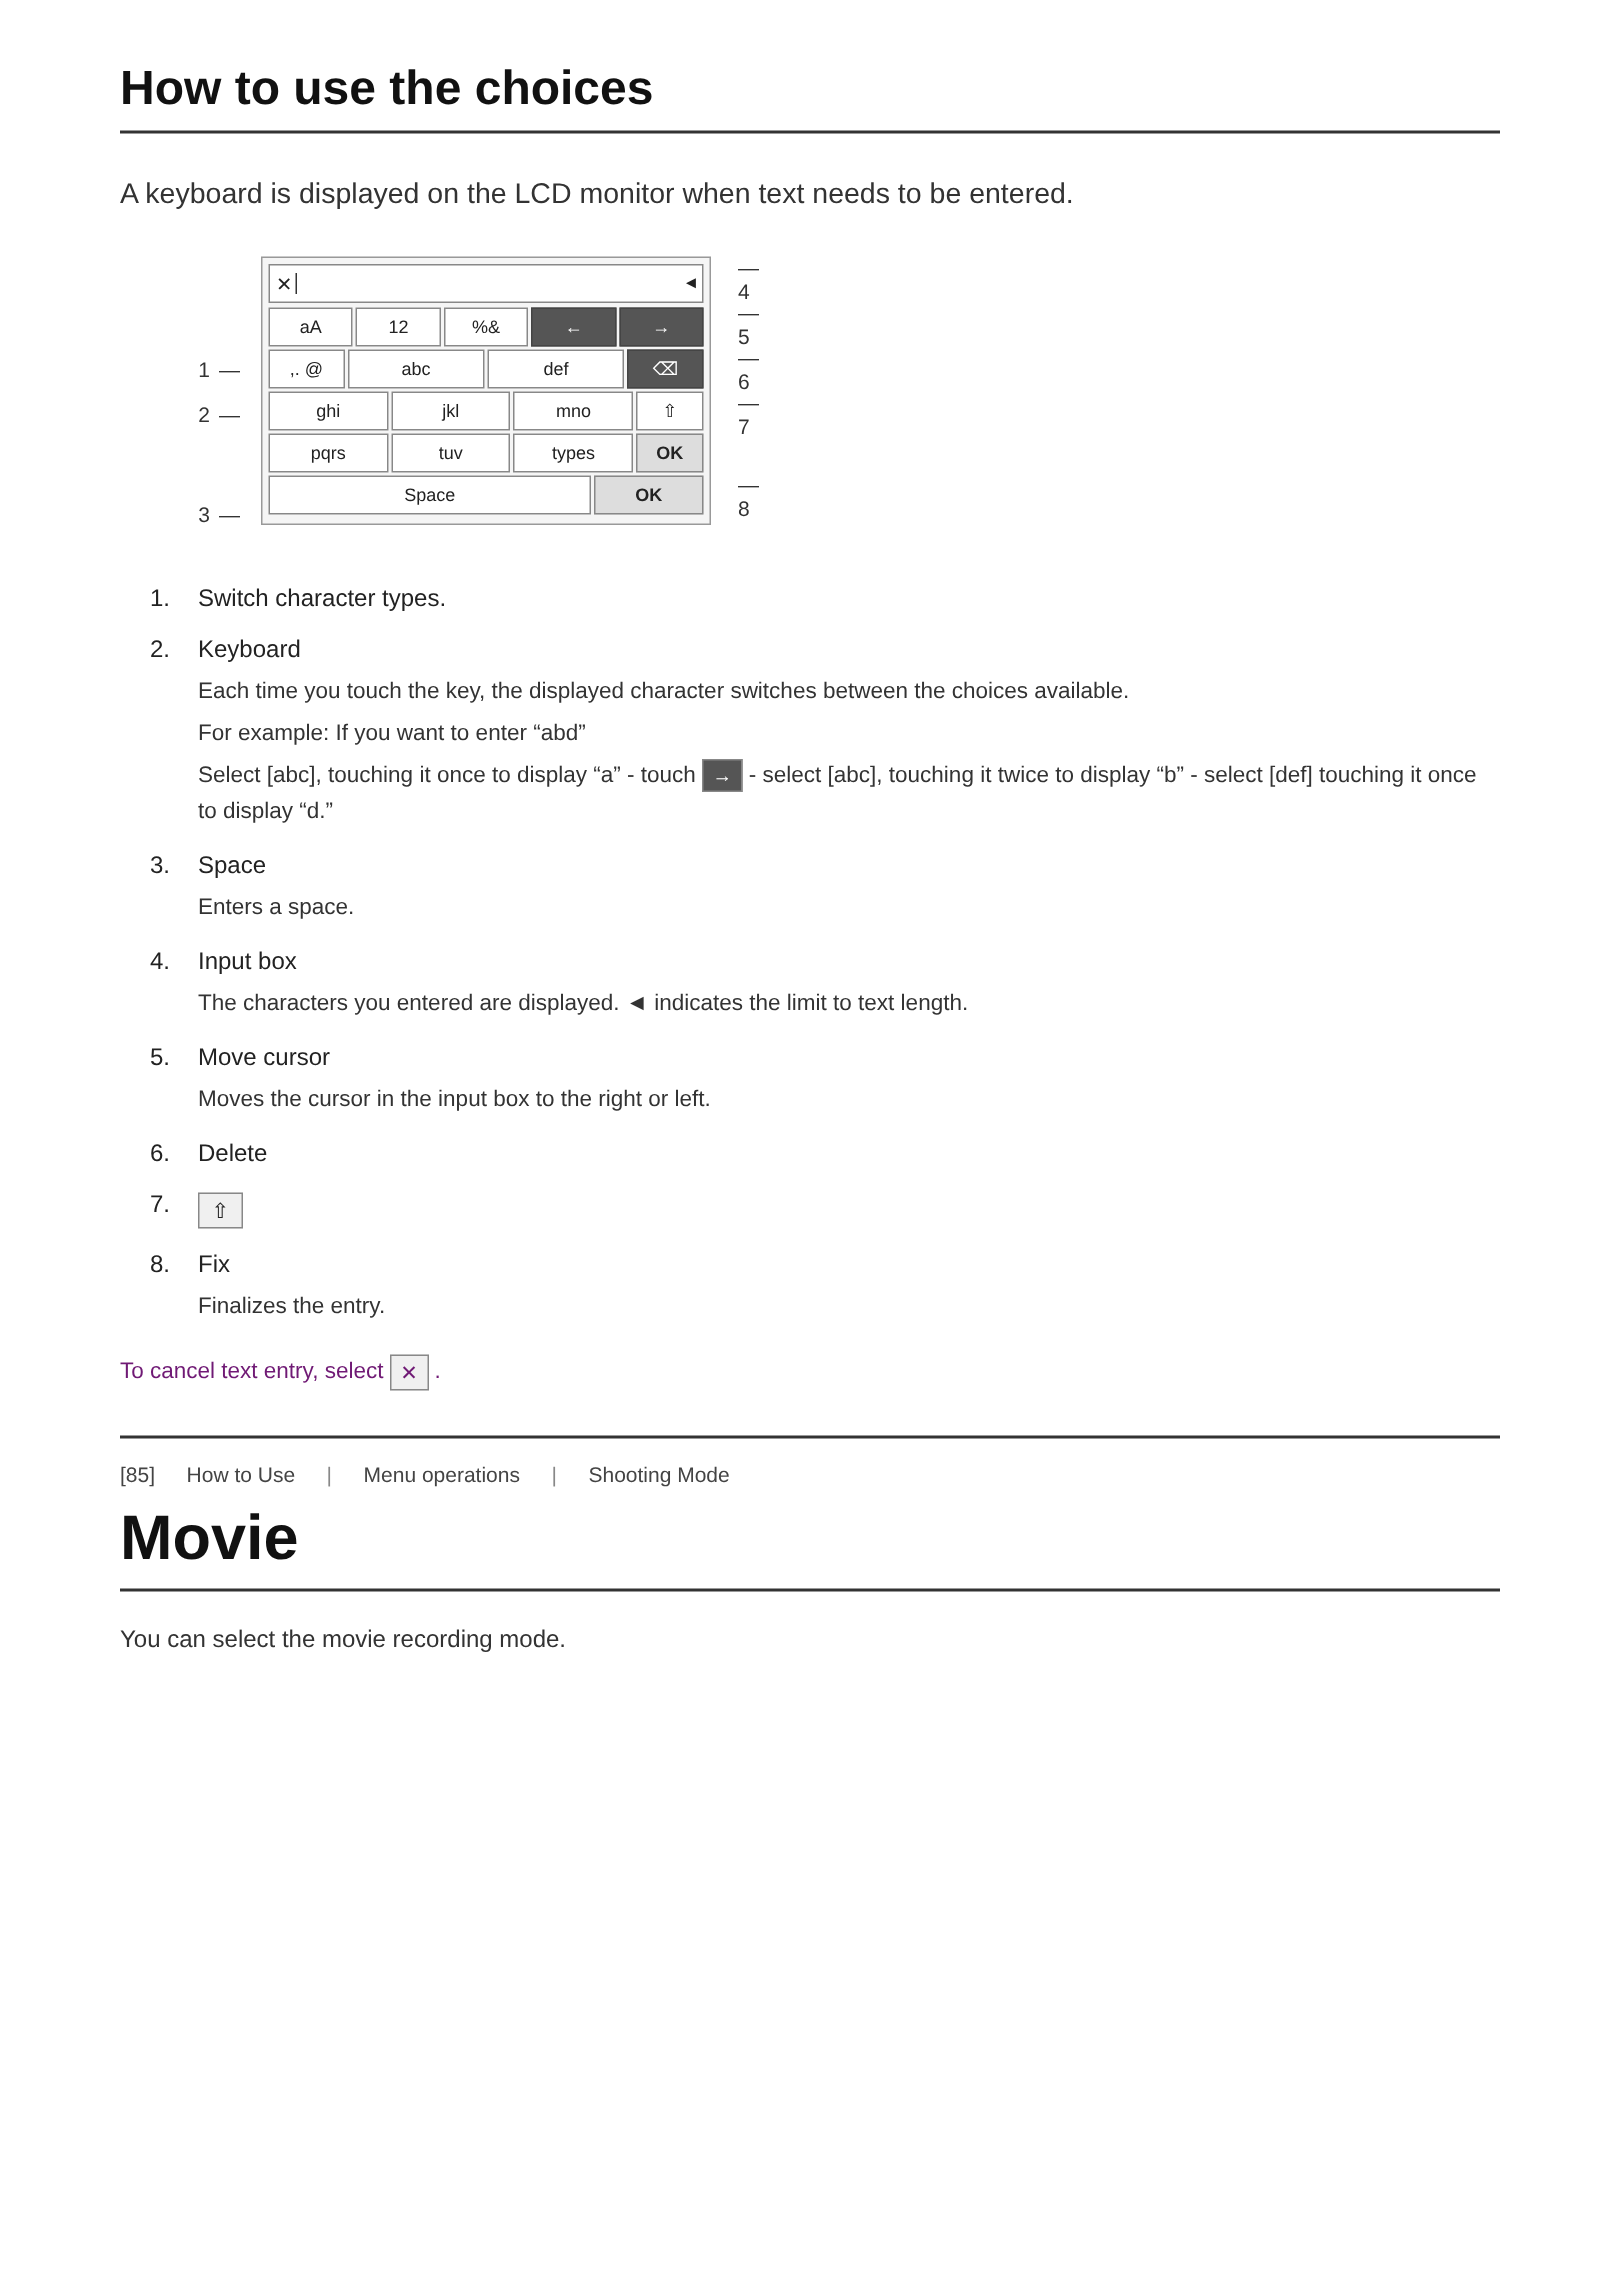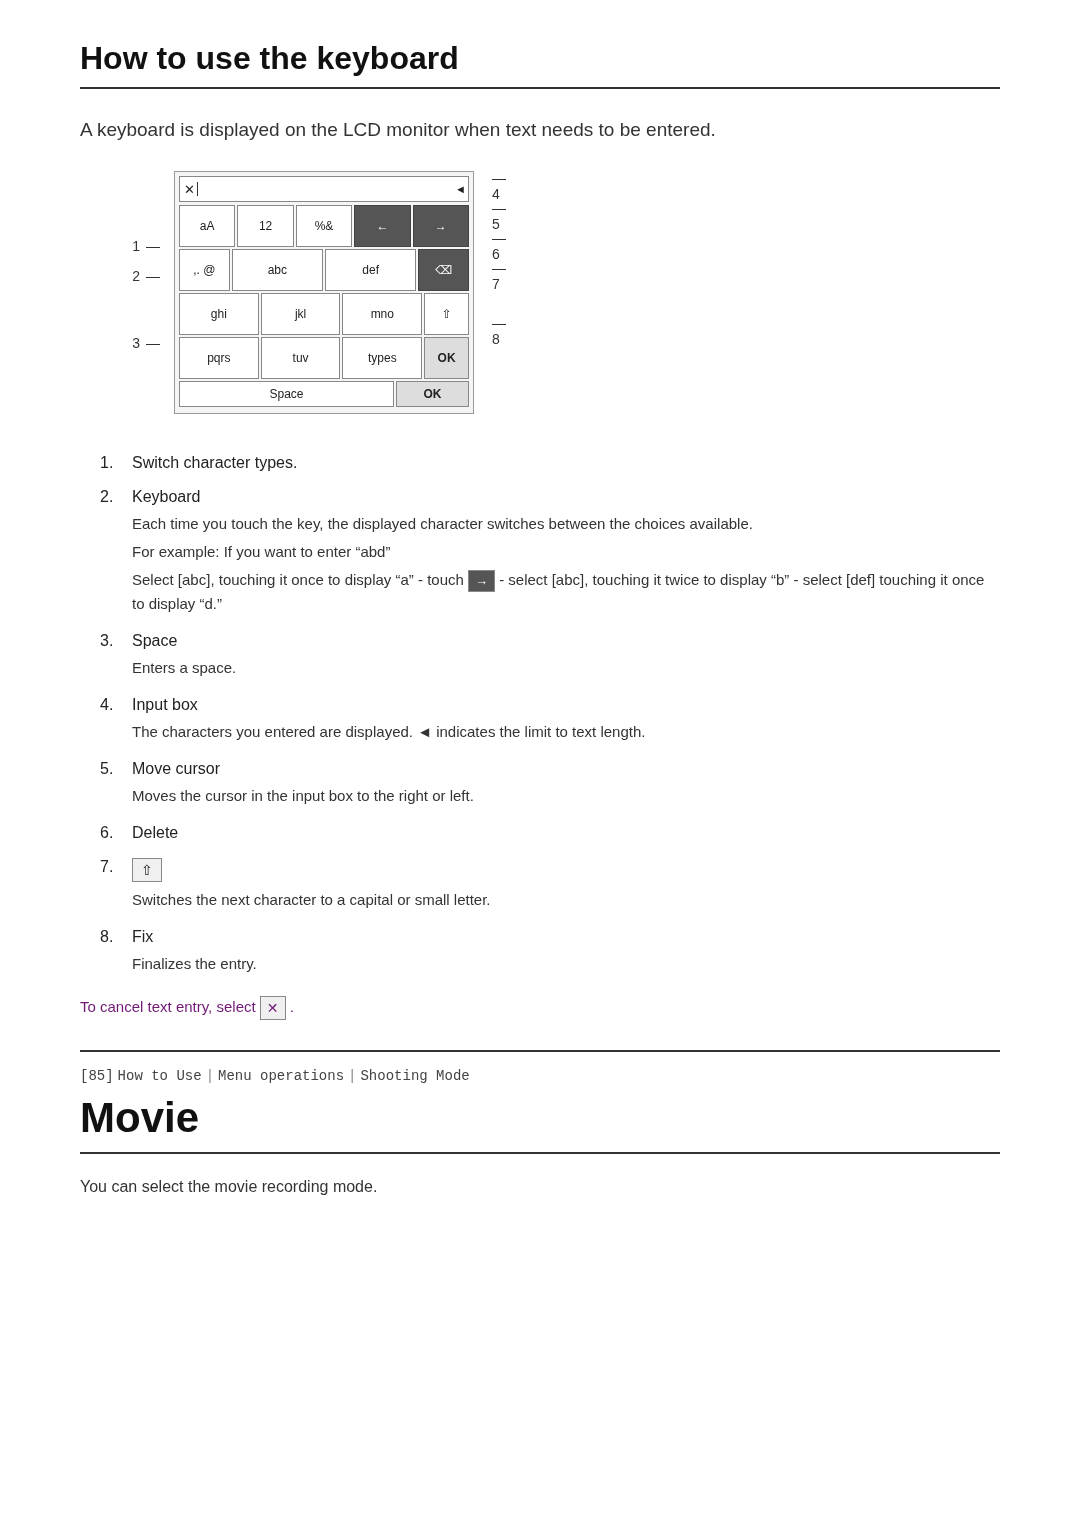--- a/index.html
+++ b/index.html
@@ -129,21 +129,21 @@
       gap: 2px;
       margin-bottom: 2px;
     }
 
     .kb-key {
       border: 1px solid #888;
       background: #fff;
       font-size: 12px;
       text-align: center;
       padding: 2px 4px;
-      height: 42px;
+      height: 26px;
       display: flex;
       align-items: center;
       justify-content: center;
       min-width: 28px;
       cursor: default;
       color: #222;
     }
 
     .kb-key-wide {
       flex: 2;
@@ -248,23 +248,22 @@
       border-top: 2px solid #333;
       margin-top: 30px;
       margin-bottom: 16px;
     }
 
     .breadcrumb {
       font-size: 14px;
       color: #444;
       margin-bottom: 10px;
       display: flex;
-      gap: 4px;
+      gap: 21px;
       align-items: flex-end;
-      font-family: Liberation Mono, monospace;
     }
 
     .breadcrumb-sep {
       color: #888;
     }
 
     .section-title {
       font-size: 42px;
       font-weight: bold;
       margin-bottom: 10px;
@@ -306,21 +305,21 @@
       font-size: 14px;
     }
 
     .right-labels-wrapper {
       margin-top: 0;
     }
   </style>
 </head>
 <body>
 
-<h1 class="page-title">How to use the keyboard</h1>
+<h1 class="page-title">How to use the choices</h1>
 <hr class="top-divider">
 
 <p class="intro-text">A keyboard is displayed on the LCD monitor when text needs to be entered.</p>
 
 <div class="keyboard-diagram">
 
   <div class="kb-labels-left">
     <div class="kb-label-row" style="height:30px; margin-top: 30px;">
       <span class="kb-label-num">1</span>
       <span>—</span>
@@ -454,23 +453,20 @@
     <div class="list-item-header">
       <span class="list-num">6.</span>
       <span>Delete</span>
     </div>
   </li>
 
   <li class="list-item">
     <div class="list-item-header">
       <span class="list-num">7.</span>
       <span class="shift-key-box">⇧</span>
-    </div>
-    <div class="list-body">
-      <p>Switches the next character to a capital or small letter.</p>
     </div>
   </li>
 
   <li class="list-item">
     <div class="list-item-header">
       <span class="list-num">8.</span>
       <span>Fix</span>
     </div>
     <div class="list-body">
       <p>Finalizes the entry.</p>

